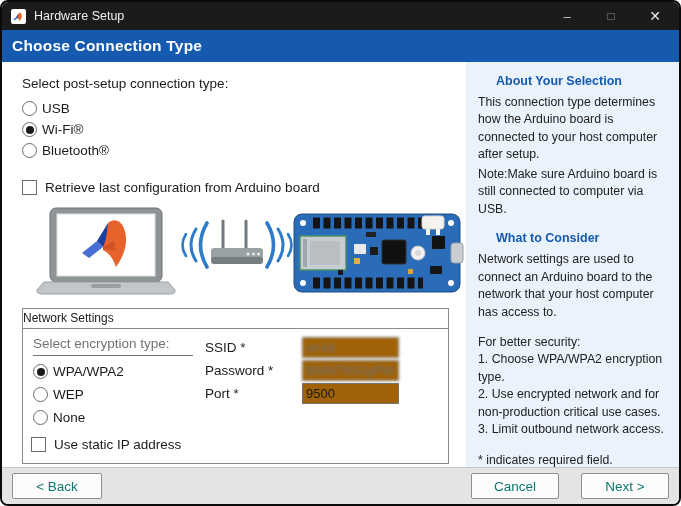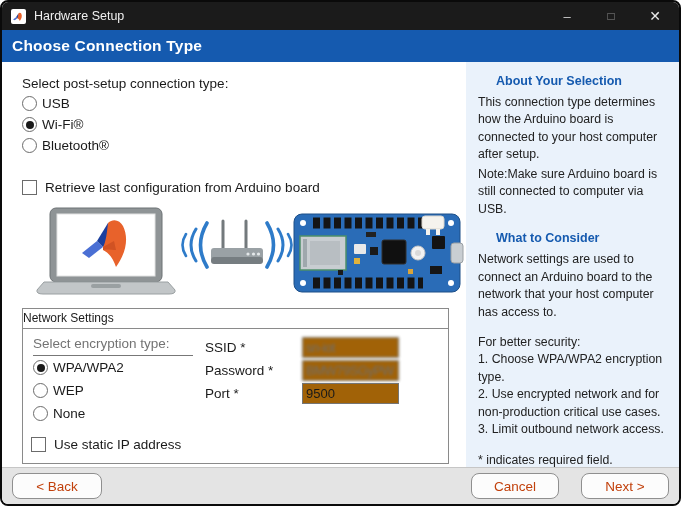--- a/index.html
+++ b/index.html
@@ -13,21 +13,21 @@
   .ctrl{width:44px;height:100%;display:flex;align-items:center;justify-content:center;color:#cfcfcf;font-size:13px;cursor:default;}
   .ctrl.max{color:#8a8a8a;font-size:12px;}
   .ctrl.close{color:#e8e8e8;font-size:14px;margin-right:2px;}
   
   .banner{height:32px;background:#155aaf;display:flex;align-items:center;flex:0 0 auto;}
   .banner span{color:#fff;font-weight:bold;font-size:15.5px;margin-left:10px;letter-spacing:.2px;text-align:center;}
   
   .content{flex:1;display:flex;min-height:0;}
   .main{width:464px;flex:0 0 auto;padding:14px 0 0 20px;box-sizing:border-box;background:#fff;}
   .section-label{font-size:13.5px;color:#1a1a1a;}
-  .radio-row{display:flex;align-items:flex-start;height:20px;margin-top:1px;}
+  .radio-row{display:flex;align-items:flex-end;height:20px;margin-top:1px;}
   .radio{width:13px;height:13px;border:1px solid #6b6b6b;border-radius:50%;background:#fff;position:relative;flex:0 0 auto;}
   .radio.checked::after{content:"";position:absolute;left:2.5px;top:2.5px;right:2.5px;bottom:2.5px;border-radius:50%;background:#1a1a1a;}
   .radio-row .lbl{font-size:13.5px;margin-left:5px;color:#1a1a1a;}
   .check-row{display:flex;align-items:center;margin-top:20px;height:18px;}
   .checkbox{width:13px;height:13px;border:1px solid #6b6b6b;background:#fff;flex:0 0 auto;}
   .check-row .lbl{font-size:13.5px;margin-left:8px;color:#1a1a1a;}
   .illustration{margin:10px 0 0 14px;height:95px;}
   
   .panel{box-sizing:border-box;width:427px;border:1px solid #8a8a8a;margin-top:7px;background:#fff;}
   .panel-title{font-size:12px;color:#1a1a1a;padding:2px 0 3px 0;border-bottom:1px solid #8a8a8a;}
@@ -41,21 +41,21 @@
   .field-input.masked{filter:blur(1.6px);color:#6e6e6e;letter-spacing:-.5px;}
   .panel .check-row{margin:10px 0 10px 8px;}
   
   .sidebar{flex:1;background:#eaf2fb;padding:12px 10px 0 12px;box-sizing:border-box;overflow:hidden;}
   .sb-heading{color:#155aaf;font-weight:bold;font-size:12.5px;margin:0 0 6px 18px;}
   .sb-text{color:#222;font-size:12.3px;line-height:1.42;margin:0;}
   .sb-gap{height:13px;}
   .sb-small-gap{height:2px;}
   
   .footer{height:37px;background:#e4e4e4;border-top:1px solid #c6c6c6;display:flex;align-items:center;padding:0 10px;box-sizing:border-box;flex:0 0 auto;}
-  .btn{font-family:"Liberation Sans",sans-serif;font-size:13.5px;color:#c2410c;background:#fcfcfc;border:1px solid #8f8f8f;border-radius:8px;height:26px;cursor:default;}
+  .btn{font-family:"Liberation Sans",sans-serif;font-size:13.5px;color:#0f766e;background:#fcfcfc;border:1px solid #8f8f8f;border-radius:2px;height:26px;cursor:default;}
   .btn.back{width:90px;margin-right:auto;}
   .btn.cancel{width:88px;margin-right:22px;}
   .btn.next{width:88px;}
 </style>
 </head>
 <body>
 
 <div class="window">
 
   <div class="titlebar">

